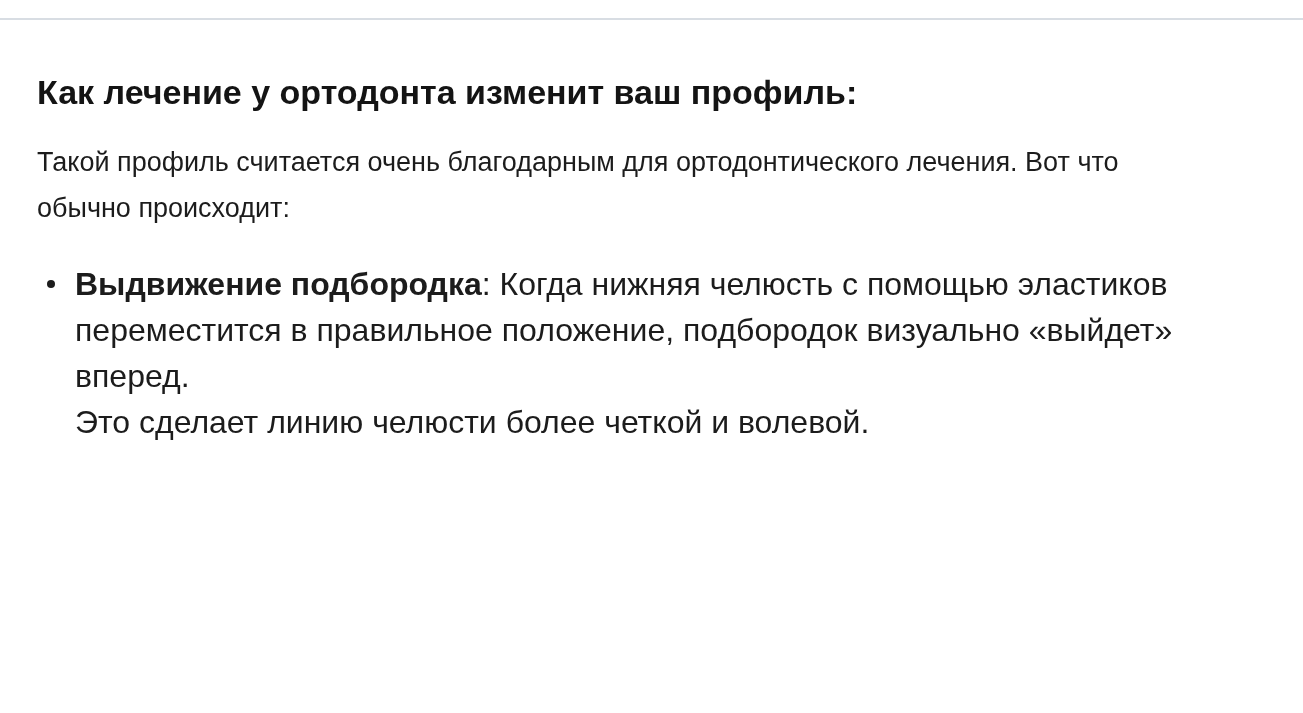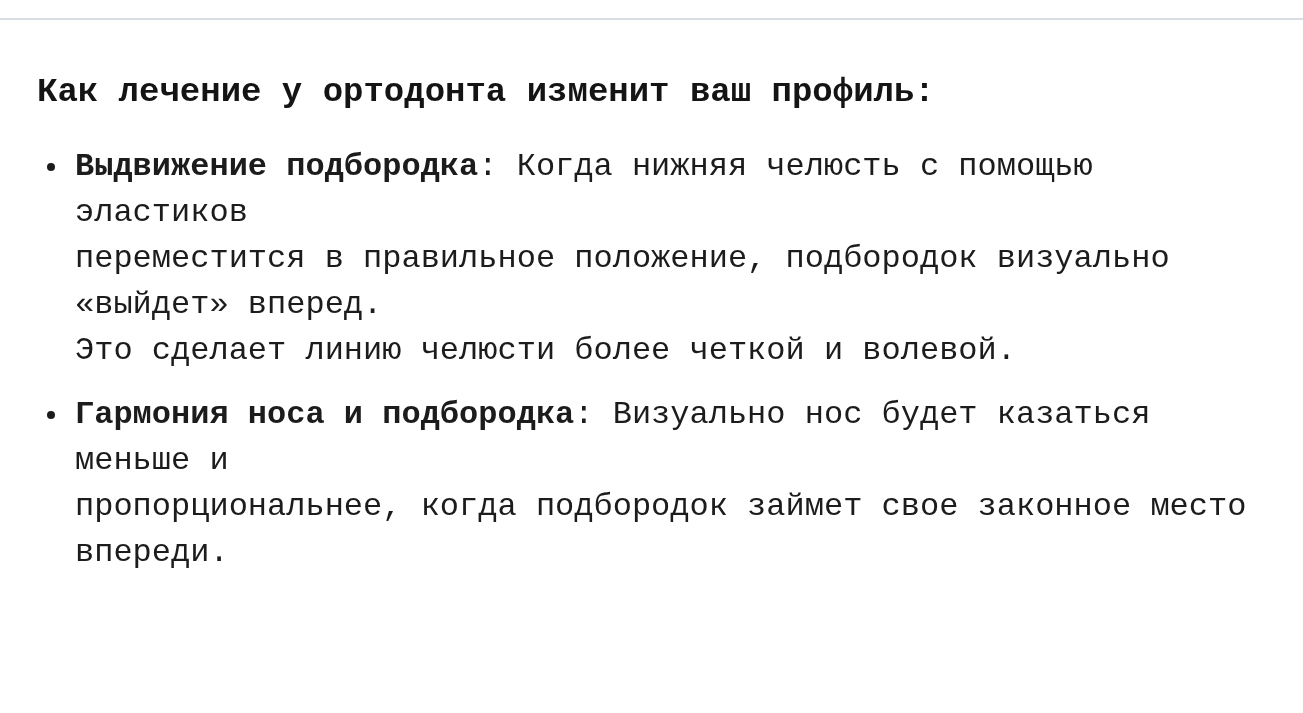--- a/index.html
+++ b/index.html
@@ -8,21 +8,20 @@
     background: #ffffff;
     font-family: "Liberation Sans", sans-serif;
     color: #1c1c1c;
   }
   .page {
     width: 1303px;
     height: 713px;
     background: #ffffff;
     overflow: hidden;
     box-sizing: border-box;
-    font-family: Liberation Mono, monospace;
   }
   .top-divider {
     margin-top: 18px;
     border-top: 2px solid #d8dde3;
     height: 0;
   }
   .content {
     margin: 0 20px 0 37px;
     padding-bottom: 44px;
   }
@@ -75,26 +74,24 @@
 </style>
 </head>
 <body>
 
 <div class="page">
   <div class="top-divider"></div>
 
   <main class="content">
     <h1 class="heading">Как лечение у ортодонта изменит ваш профиль:</h1>
 
+    <p class="intro">Такой профиль считается очень благодарным для ортодонтического лечения. Вот что
+обычно происходит:</p>
 
     <ul class="benefits-list">
       <li>
         <span class="item-lead">Выдвижение подбородка</span><span class="item-text">: Когда нижняя челюсть с помощью эластиков
 переместится в правильное положение, подбородок визуально «выйдет» вперед.
 Это сделает линию челюсти более четкой и волевой.</span>
       </li>
-      <li>
-        <span class="item-lead">Гармония носа и подбородка</span><span class="item-text">: Визуально нос будет казаться меньше и
-пропорциональнее, когда подбородок займет свое законное место впереди.</span>
-      </li>
     </ul>
   </main>
 </div>
 
 </body></html>

